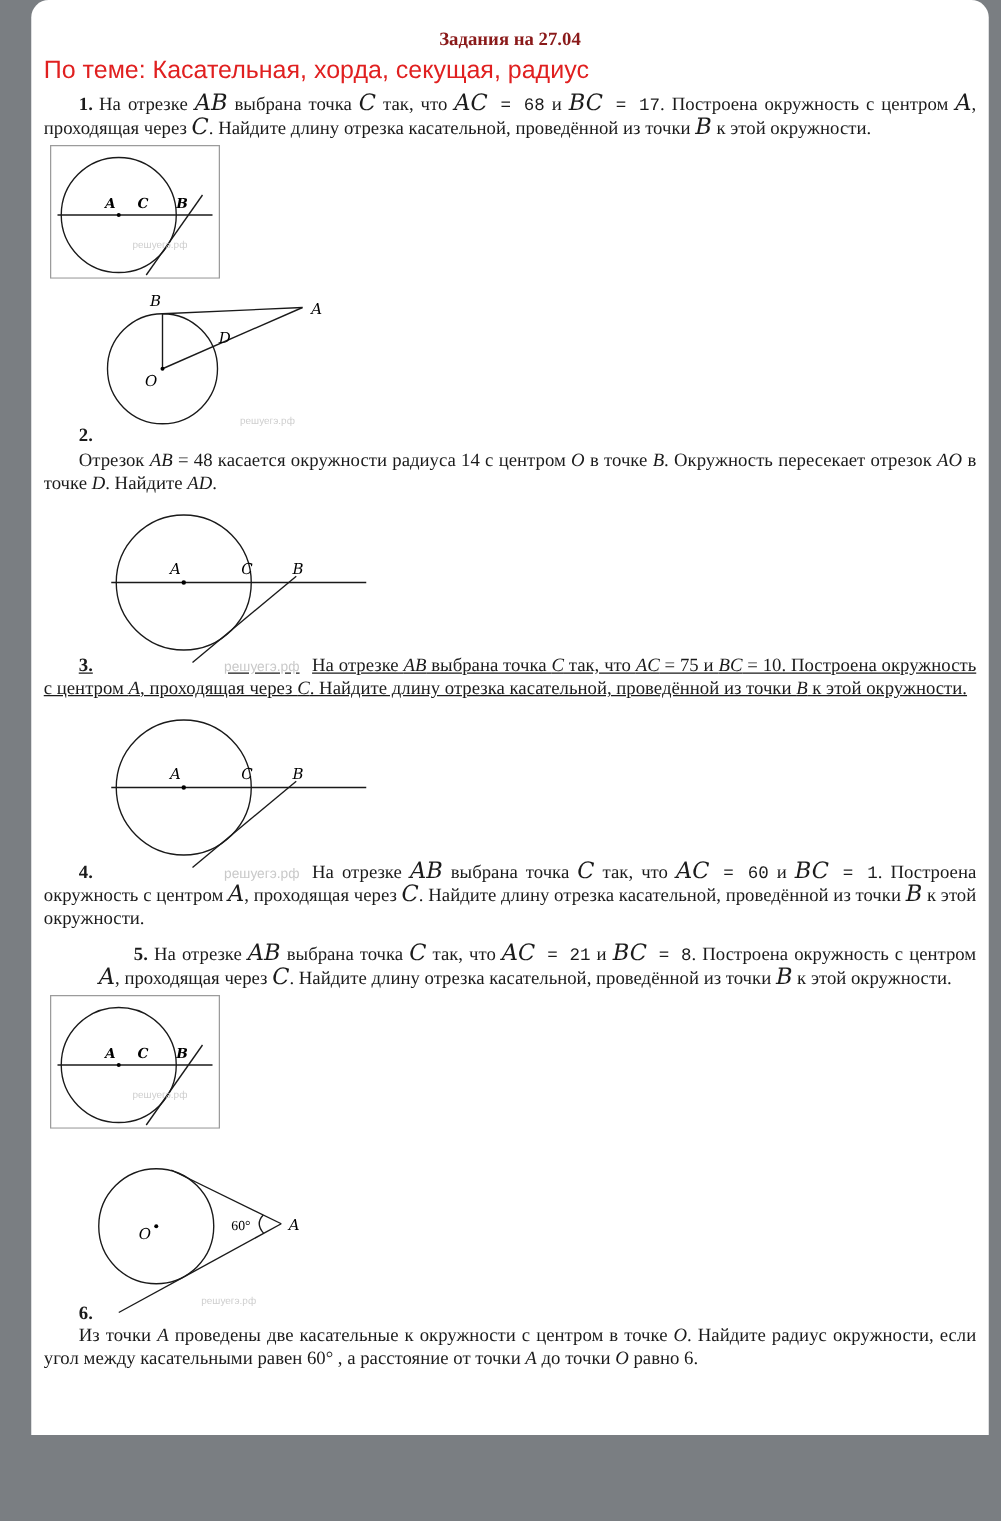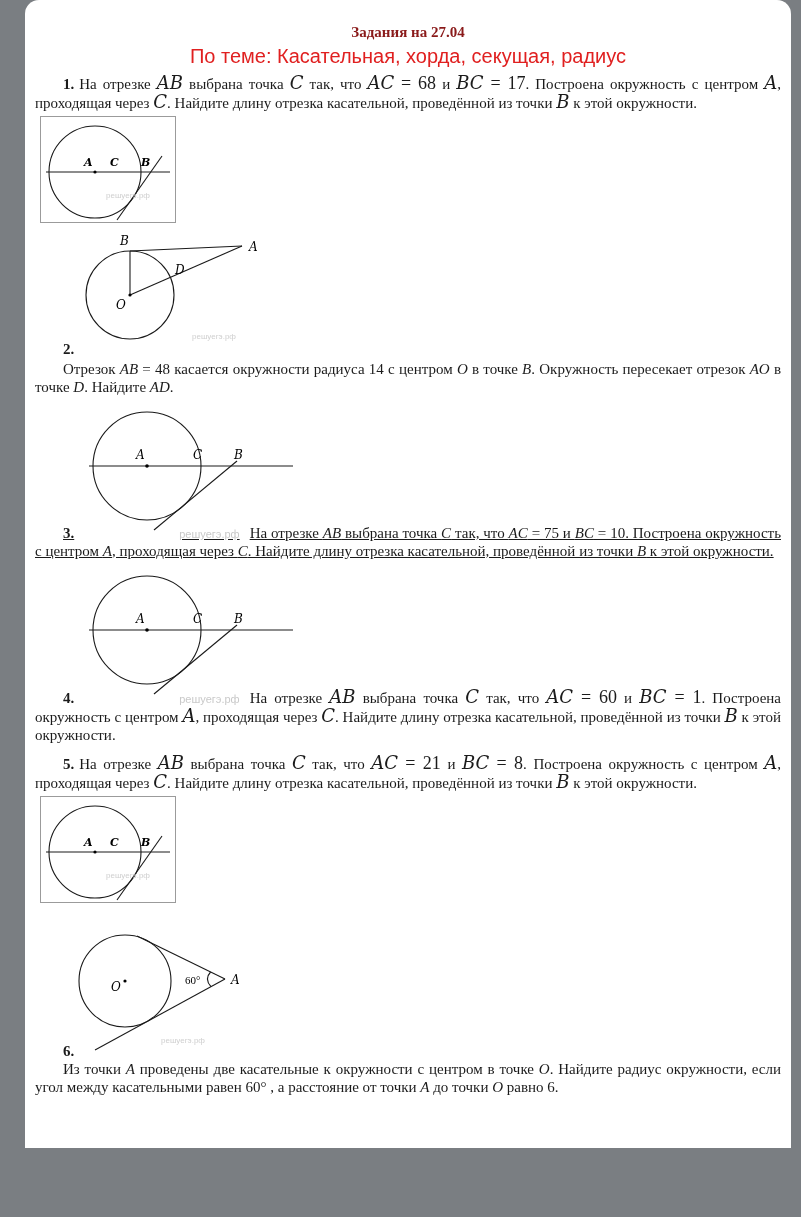--- a/index.html
+++ b/index.html
@@ -4,38 +4,38 @@
 <style>
   * { margin:0; padding:0; box-sizing:border-box; }
   html,body { width:801px; height:1217px; background:#7a7e82; }
   body { font-family:"Liberation Serif", serif; }
   .page {
     position:relative; margin-left:25px; width:766px; height:1148px;
     background:#ffffff; border-radius:14px 14px 0 0;
     padding:24px 10px 10px 10px; overflow:hidden; color:#1b1b1b;
   }
   .title { text-align:center; color:#8a1a1a; font-weight:bold; font-size:15px; margin-bottom:4px; }
-  .subtitle { text-align:center; color:#e02020; font-family:"Liberation Sans", sans-serif; font-size:20px; font-weight:400; margin-bottom:6px; }
+  .subtitle { text-align:left; color:#e02020; font-family:"Liberation Sans", sans-serif; font-size:20px; font-weight:400; margin-bottom:6px; }
   .prob { font-size:15px; line-height:1.2; text-align:justify; text-indent:28px; margin-bottom:4px; }
   .num { font-weight:bold; margin-right:5px; }
   .num-line { font-size:15px; font-weight:bold; text-indent:28px; }
   .seg-n { font-style:normal; }
   .seg-i { font-style:italic; }
   .seg-m { font-family:"DejaVu Serif", serif; font-style:italic; font-size:18px; line-height:1; }
-  .seg-mn { font-family:Liberation Serif, serif; font-size:18px; line-height:1; }
+  .seg-mn { font-family:Liberation Mono, monospace; font-size:14px; line-height:1; }
   .inline-wm { color:#c9c9c9; font-family:"Liberation Sans", sans-serif; font-size:11px; font-weight:normal; margin:0 10px 0 100px; }
   .fig { display:block; }
   .fig1m { margin:2px 0 6px 5px; }
   .fig2m { margin:0 0 0 45px; }
   .numline2 { margin:-6px 0 2px; }
   .fig3m { margin:4px 0 0 50px; }
   .p3 { margin-top:-16px;text-decoration:underline; }
   .fig4m { margin:4px 0 0 50px; }
   .p4 { margin-top:-16px; }
-  .p5 { margin-top:10px; }
+  .p5 { margin-top:10px;margin-left:44px; }
   .fig5m { margin:4px 0 4px 5px; }
   .fig6m { margin:16px 0 0 40px; }
   .numline6 { margin:-10px 0 0; }
   .geo { fill:none; stroke:#1a1a1a; stroke-width:1.1; }
   .dot { fill:#000; stroke:none; }
   .figbox { fill:none; stroke:#9b9b9b; stroke-width:1; }
   .lbl  { font-family:"DejaVu Serif", serif; font-style:italic; font-size:12px; fill:#000; }
   .lblb { font-family:"DejaVu Serif", serif; font-style:italic; font-weight:bold; font-size:11px; fill:#000; }
   .wm { font-family:"Liberation Sans", sans-serif; font-size:8px; fill:#cfcfcf; }
   .ang { font-family:"Liberation Serif", serif; font-size:11px; fill:#000; }

